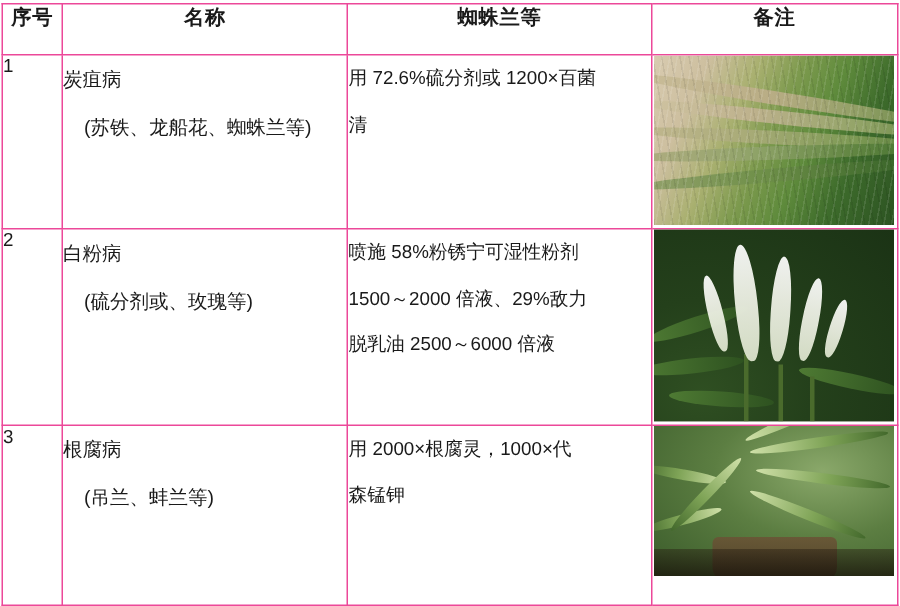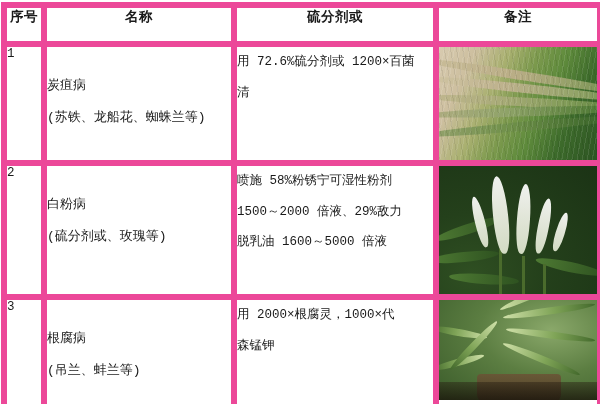--- a/index.html
+++ b/index.html
@@ -22,24 +22,23 @@
   }
   table.plant-table {
     border-collapse: collapse;
     table-layout: fixed;
     width: 598px;
     margin: 2px 0 0 1px;
     border: 1px solid #8a8a8a;
   }
   table.plant-table th,
   table.plant-table td {
-    border: 6px solid #ec4899;
+    border: 1px solid #ec4899;
     vertical-align: top;
     padding: 0;
-    font-family: Liberation Mono, monospace;
   }
   thead th {
     height: 33px;
     font-weight: bold;
     font-size: 13.5px;
     text-align: center;
     vertical-align: middle;
     background: #ffffff;
     letter-spacing: 0.5px;
   }
@@ -51,22 +50,22 @@
   td.no-cell {
     text-align: left;
     font-size: 12.5px;
     padding: 10px 0 0 7px;
   }
   td.name-cell {
     font-size: 13px;
     padding: 10px 8px 8px 12px;
     line-height: 2.45;
   }
-  .name-main { display: block; margin-top: 23px; }
-  .name-sub  { display: block; }
+  .name-main { display: block; }
+  .name-sub  { display: block; margin-left: 14px; }
   td.method-cell {
     font-size: 12.5px;
     padding: 10px 8px 8px 10px;
     line-height: 2.45;
   }
   td.note-cell {
     padding: 0;
     text-align: center;
     vertical-align: top;
   }
@@ -201,21 +200,21 @@
     <colgroup>
       <col class="c-no">
       <col class="c-name">
       <col class="c-method">
       <col class="c-note">
     </colgroup>
     <thead>
       <tr>
         <th>序号</th>
         <th>名称</th>
-        <th>硫分剂或</th>
+        <th>蜘蛛兰等</th>
         <th>备注</th>
       </tr>
     </thead>
     <tbody>
 
       <tr class="row-1">
         <td class="no-cell">1</td>
         <td class="name-cell">
           <span class="name-main">炭疽病</span>
           <span class="name-sub">(苏铁、龙船花、蜘蛛兰等)</span>
@@ -240,21 +239,21 @@
 
       <tr class="row-2">
         <td class="no-cell">2</td>
         <td class="name-cell">
           <span class="name-main">白粉病</span>
           <span class="name-sub">(硫分剂或、玫瑰等)</span>
         </td>
         <td class="method-cell">
           <div>喷施 58%粉锈宁可湿性粉剂</div>
           <div>1500～2000 倍液、29%敌力</div>
-          <div>脱乳油 1600～5000 倍液</div>
+          <div>脱乳油 2500～6000 倍液</div>
         </td>
         <td class="note-cell">
           <div class="thumb-wrap">
             <div class="thumb img-flower">
               <div class="fern fr1"></div>
               <div class="fern fr2"></div>
               <div class="fern fr3"></div>
               <div class="fern fr4"></div>
               <div class="stem t1"></div>
               <div class="stem t2"></div>

